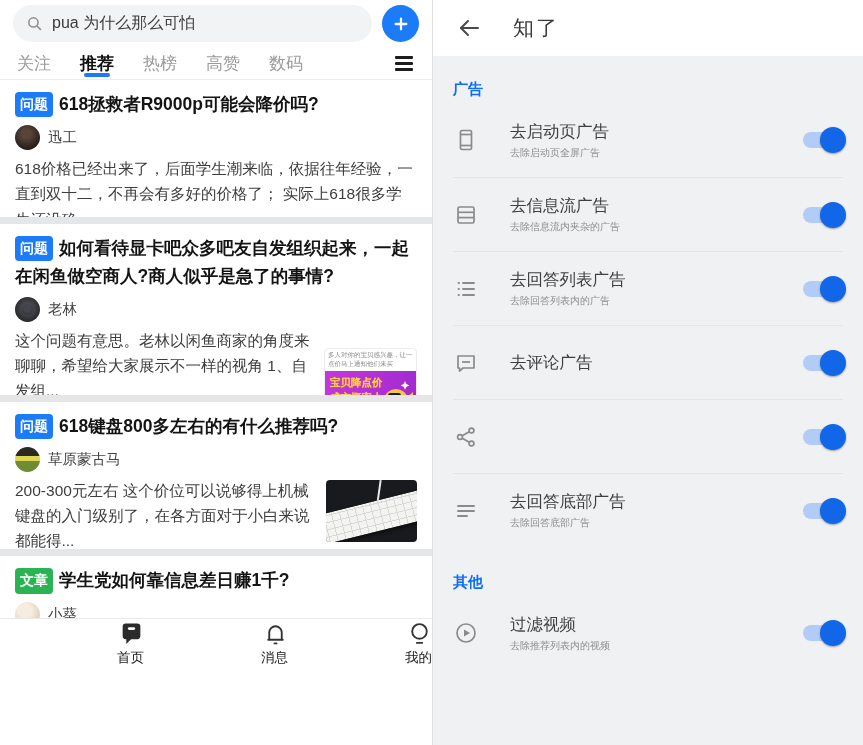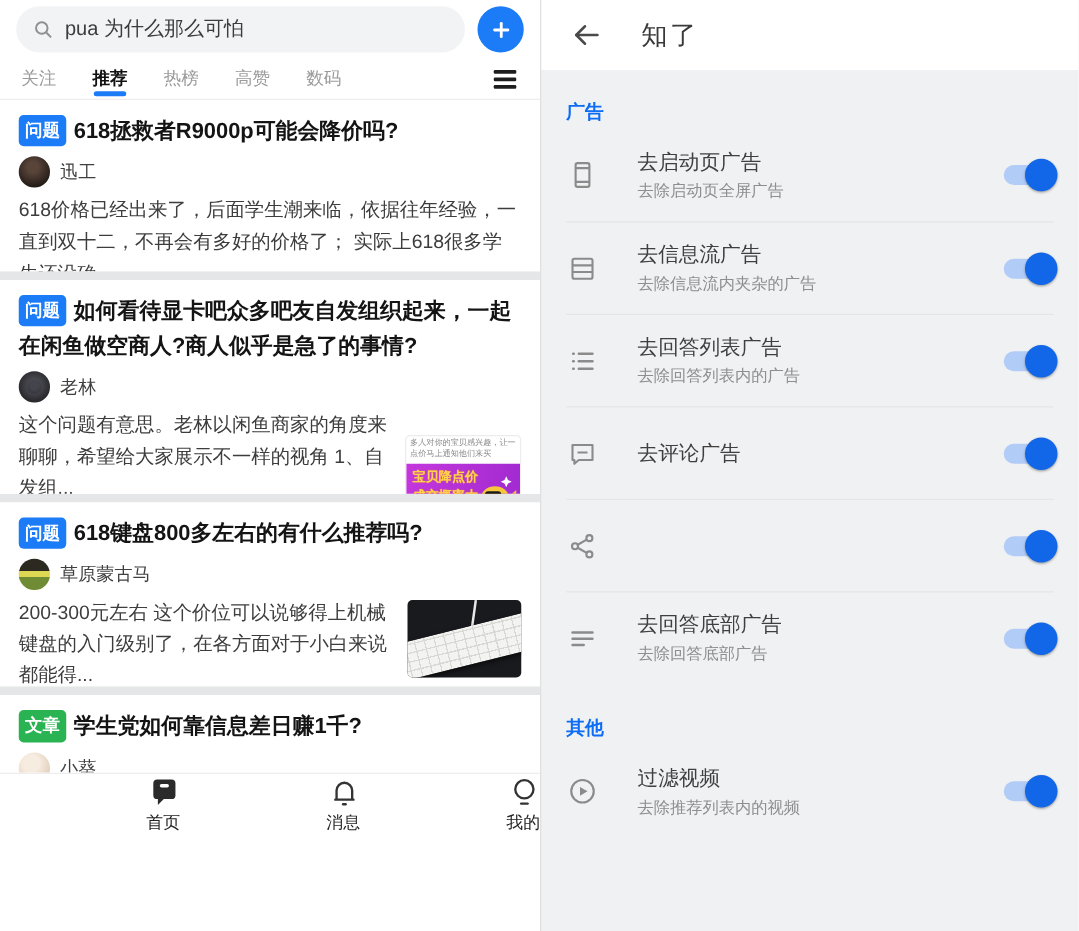--- a/index.html
+++ b/index.html
@@ -8,21 +8,21 @@
   .app { display:flex; width:863px; height:745px; overflow:hidden; }
 
   
   .left { width:432px; height:670px; background:#fff; display:flex; flex-direction:column; overflow:hidden; }
   .searchbar-row { height:54px; display:flex; align-items:center; padding:0 13px; gap:10px; background:#fff; }
   .searchbar { flex:1; height:37px; background:#f2f3f5; border-radius:19px; display:flex; align-items:center; padding:0 13px; gap:9px; }
   .searchbar svg { flex:0 0 auto; }
   .search-text { font-size:16px; color:#3c3c3c; white-space:nowrap; overflow:hidden; }
   .add-btn { width:37px; height:37px; border-radius:50%; background:#1c7bf6; color:#fff; display:flex; align-items:center; justify-content:center; }
   .tabs-row { height:36px; display:flex; align-items:center; padding:0 17px; gap:29px; border-bottom:1px solid #ededed; background:#fff; }
-  .tab { font-size:14px; color:#9a9a9a; position:relative; height:100%; display:flex; align-items:center; }
+  .tab { font-size:17px; color:#9a9a9a; position:relative; height:100%; display:flex; align-items:center; }
   .tab.active { color:#111; font-weight:bold; }
   .tab.active .underline { position:absolute; left:50%; transform:translateX(-50%); bottom:2px; width:26px; height:4px; border-radius:2px; background:#1c7bf6; }
   .menu-btn { margin-left:auto; display:flex; flex-direction:column; gap:3.5px; padding:4px 2px; }
   .menu-btn i { display:block; width:18px; height:2.4px; background:#1d1d1d; border-radius:1px; }
 
   .card { background:#fff; padding:10px 15px 6px 15px; overflow:hidden; position:relative; }
   .gap { height:7px; background:#e5e6e8; flex:0 0 auto; }
   .card-title { font-size:17.5px; font-weight:bold; color:#141414; line-height:1.6; }
   .badge { display:inline-block; font-size:14px; font-weight:bold; color:#fff; border-radius:4px; padding:1px 5px 2px; margin-right:6px; position:relative; top:-1px; }
   .badge.blue { background:#1c7bf6; }
@@ -61,21 +61,21 @@
   .r-title { font-size:21px; color:#3a3a3a; margin-left:28px; letter-spacing:2px; }
   .back-btn { display:flex; align-items:center; padding:4px; }
   .section-label { color:#0d6ef5; font-size:15px; font-weight:bold; padding:24px 20px 4px; }
   .section-label.other { padding-top:26px; }
   .s-row { height:74px; display:flex; align-items:center; padding:0 20px; }
   .s-row + .s-row .row-inner { border-top:1px solid #e4e5e7; }
   .row-inner { flex:1; height:100%; display:flex; align-items:center; }
   .s-icon { width:26px; height:26px; display:flex; align-items:center; justify-content:center; flex:0 0 auto; color:#8b8b8b; }
   .s-texts { margin-left:31px; display:flex; flex-direction:column; gap:3px; }
   .s-title { font-size:16.5px; color:#3f3f3f; }
-  .s-sub { font-size:13px; color:#8e8e8e; }
+  .s-sub { font-size:10px; color:#8e8e8e; }
   .toggle { margin-left:auto; position:relative; width:40px; height:18px; flex:0 0 auto; }
   .toggle .track { position:absolute; left:0; top:1px; width:40px; height:16px; border-radius:8px; background:#b2ccf8; }
   .toggle .thumb { position:absolute; right:-3px; top:-4px; width:26px; height:26px; border-radius:50%; background:#1266e8; box-shadow:0 1px 2px rgba(0,0,0,.35); }
 </style>
 </head>
 <body>
 
 <div class="app">
 
   <div class="left">

